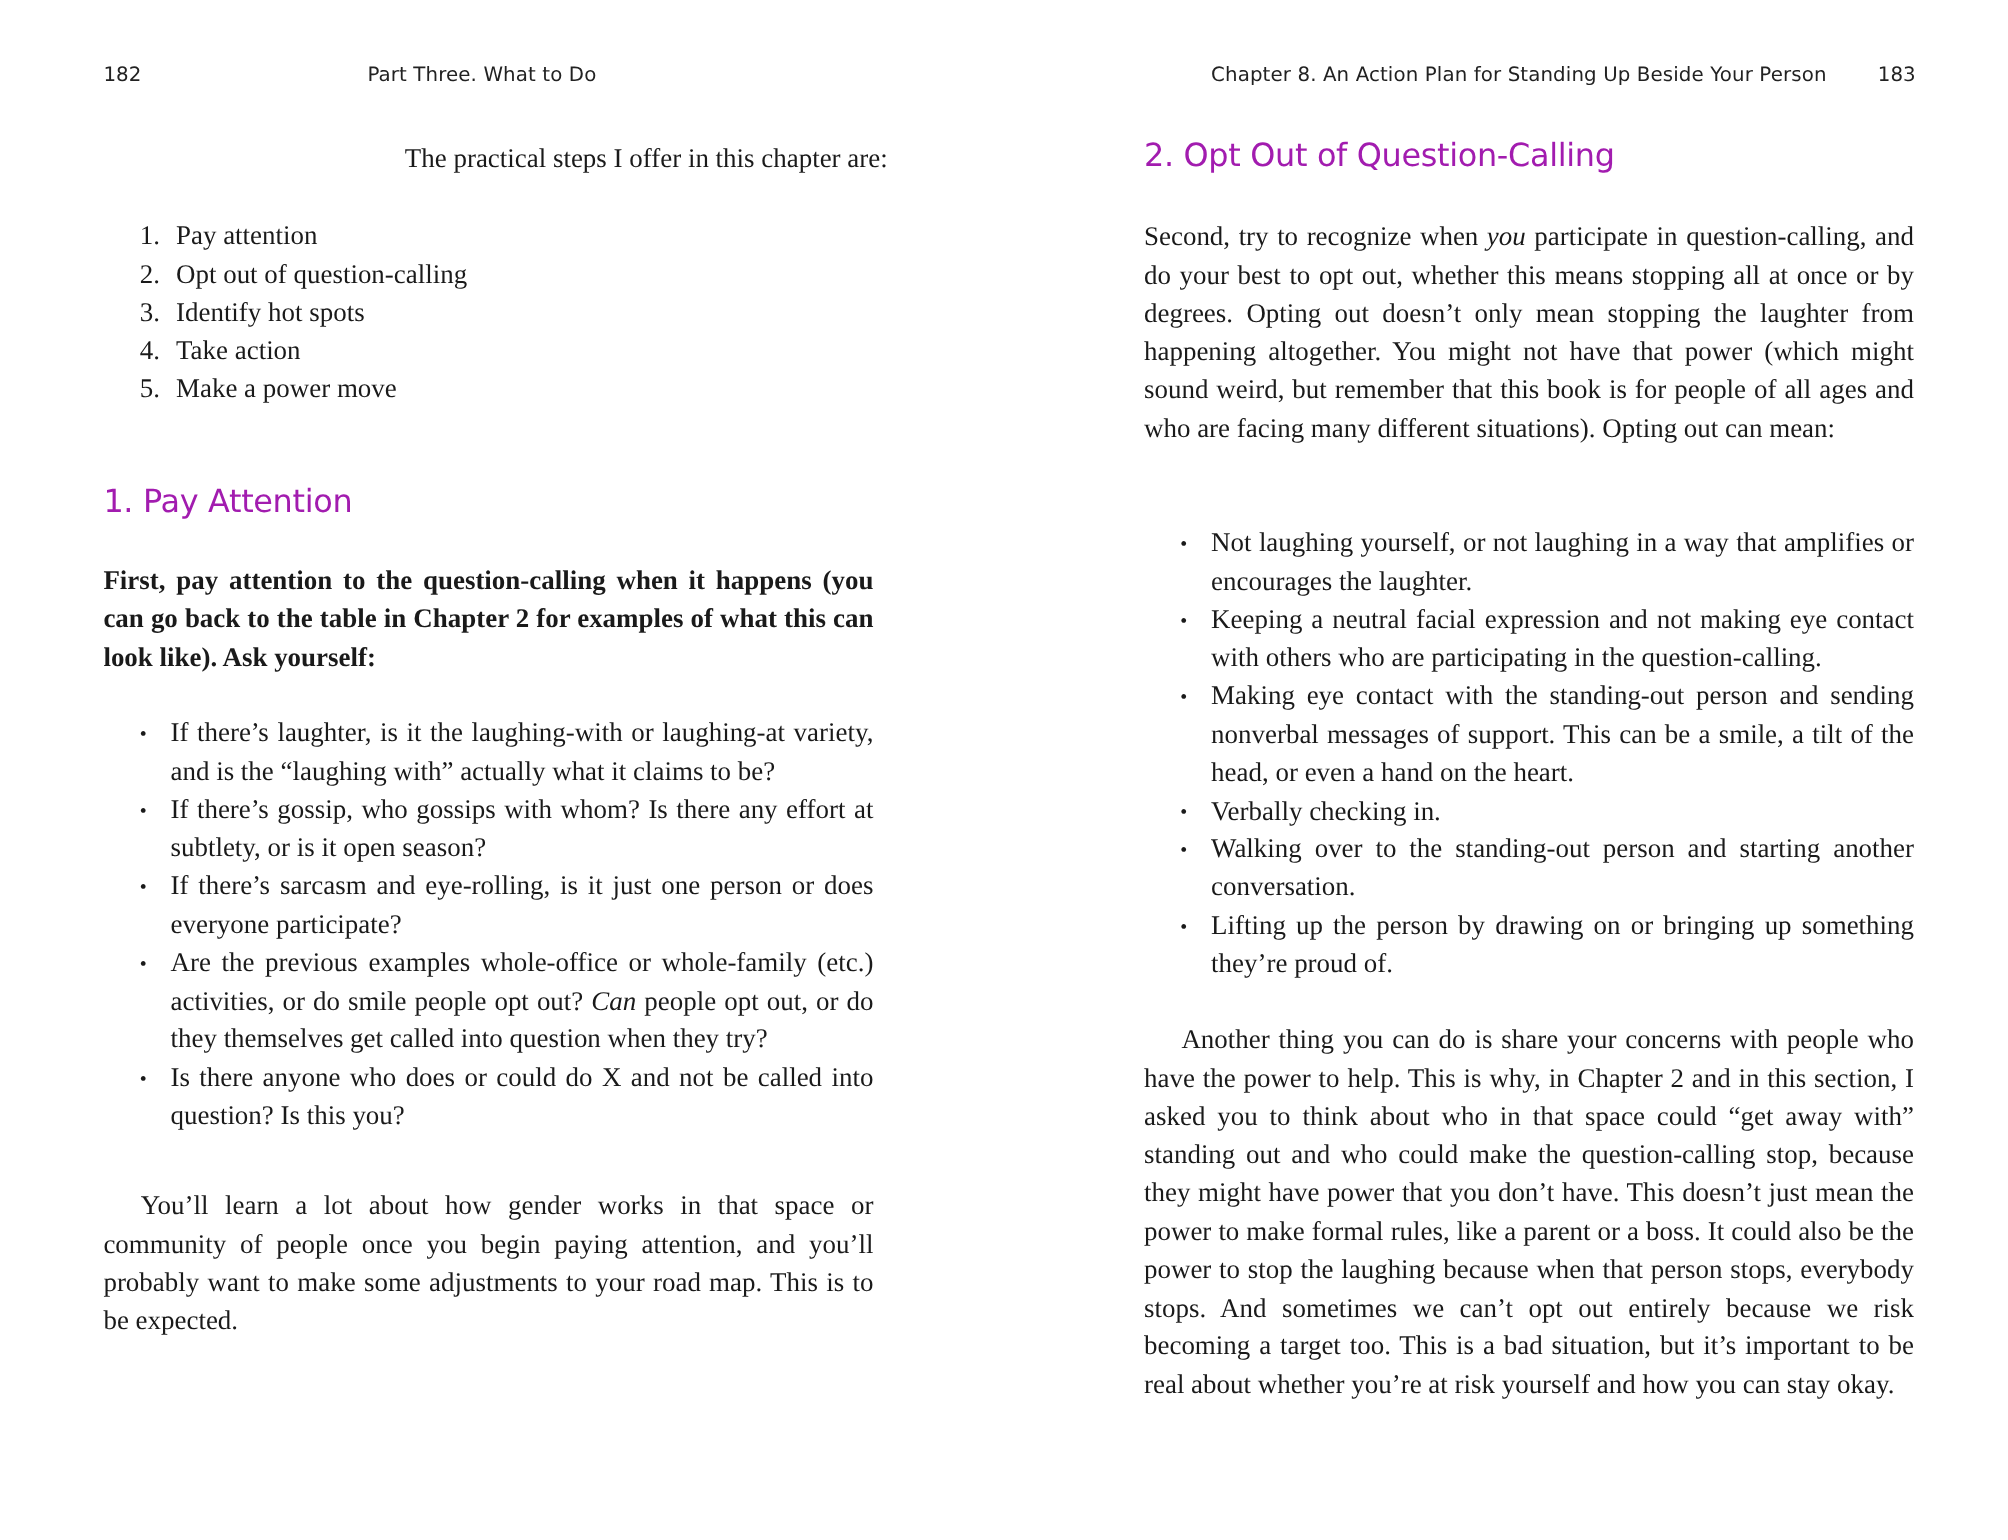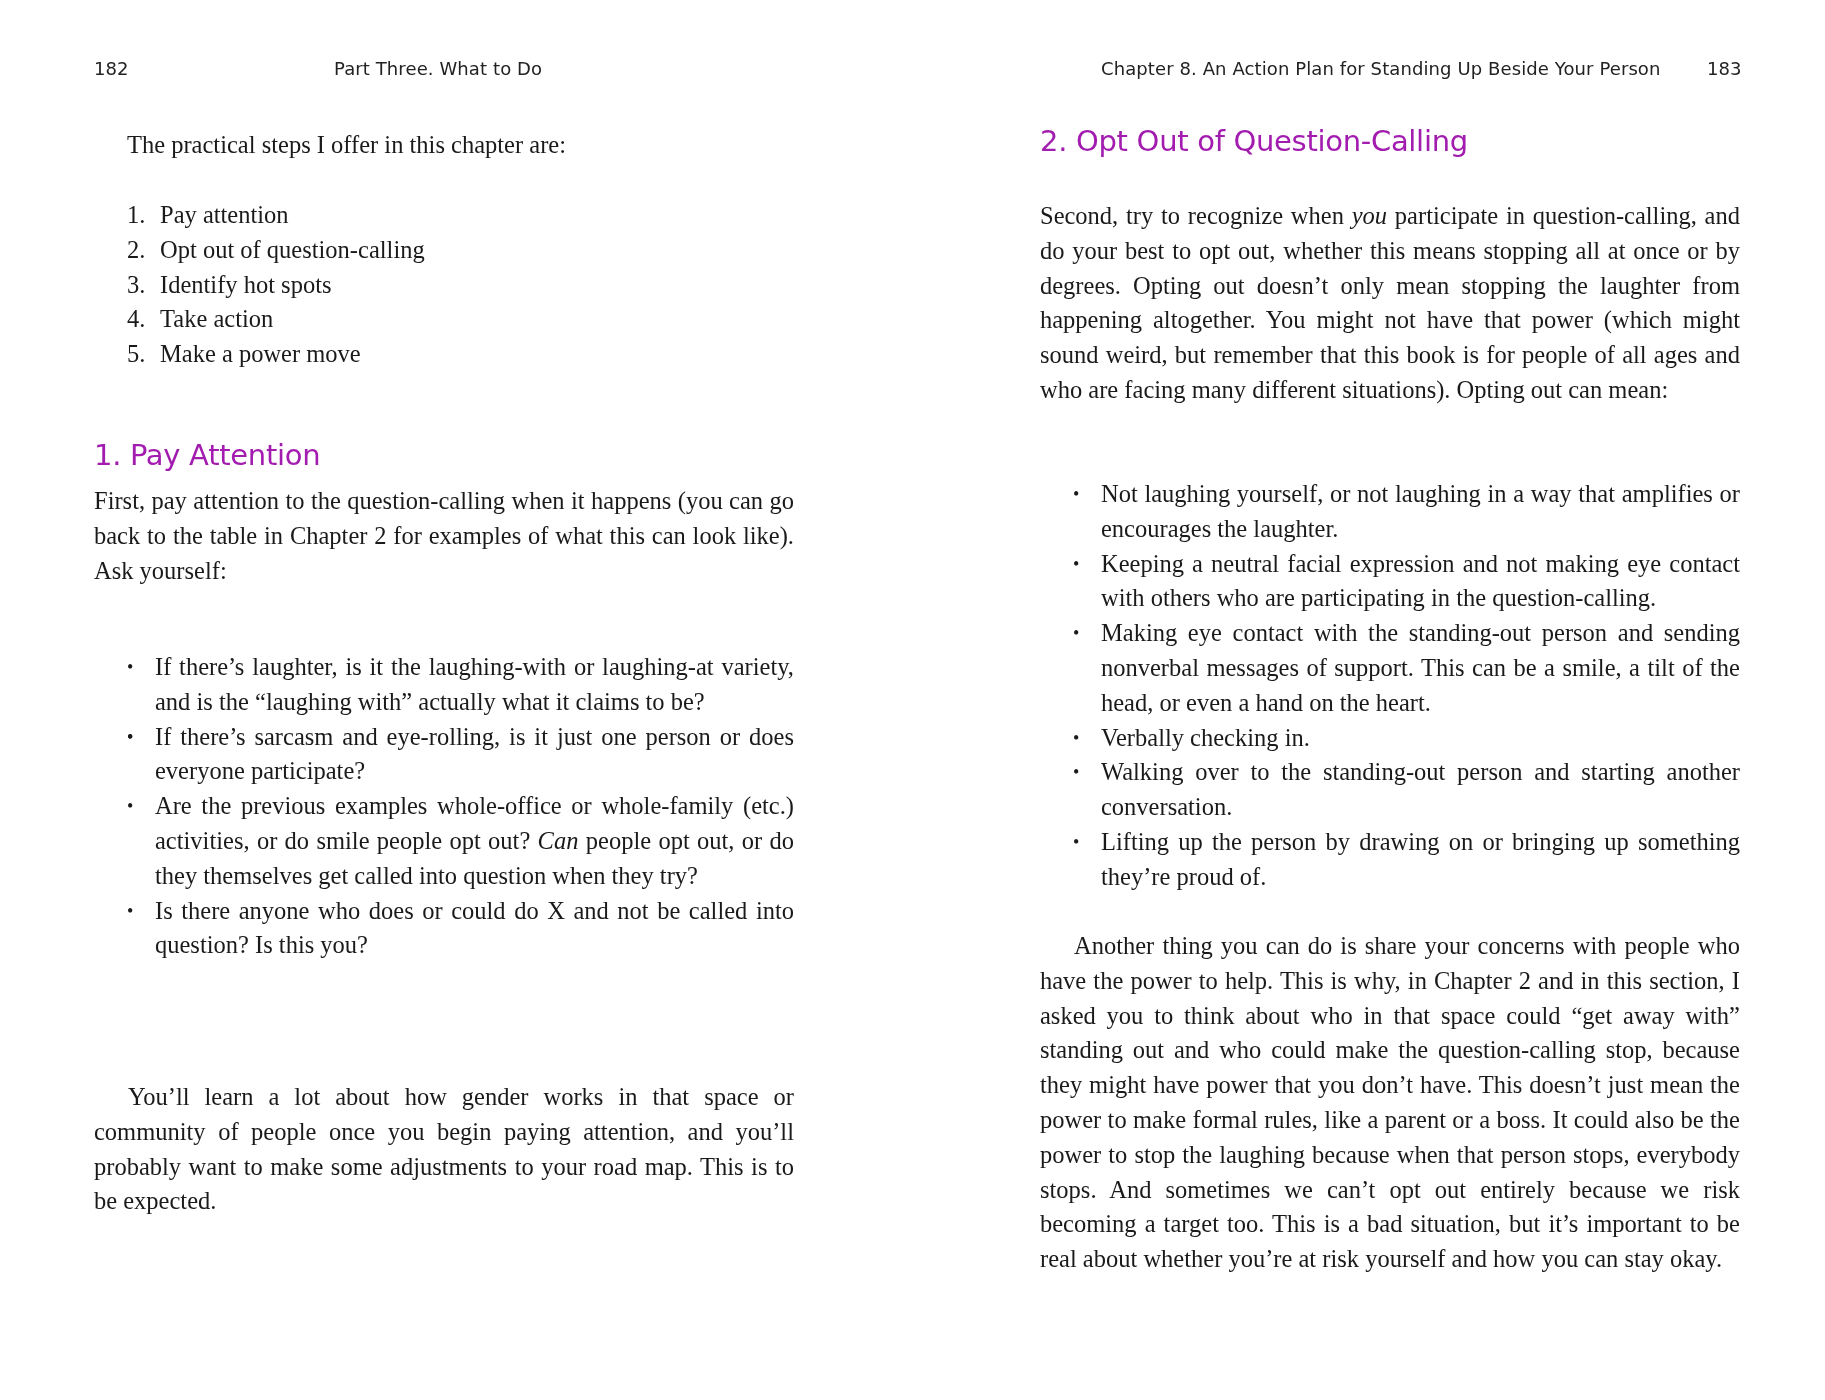--- a/index.html
+++ b/index.html
@@ -33,37 +33,37 @@
   .bullet-list li .bullet { position: absolute; left: 0; font-size: 18px; top: 0; }
   em { font-style: italic; }
 </style>
 </head>
 <body>
 
 <div class="page page-left">
   <span class="running-head" style="left:94px;">182</span>
   <span class="running-head" style="left:334px;">Part Three. What to Do</span>
 
-  <p class="body-text" style="left:127px; top:128px; width:680px; text-align:left;">The practical steps I offer in this chapter are:</p>
+  <p class="body-text" style="left:127px; top:128px; width:680px; text-align:right;">The practical steps I offer in this chapter are:</p>
 
   <ol class="numbered-list" style="left:127px; top:198px;">
     <li><span class="num">1.</span><span>Pay attention</span></li>
     <li><span class="num">2.</span><span>Opt out of question-calling</span></li>
     <li><span class="num">3.</span><span>Identify hot spots</span></li>
     <li><span class="num">4.</span><span>Take action</span></li>
     <li><span class="num">5.</span><span>Make a power move</span></li>
   </ol>
 
   <h2 class="section-heading" style="left:94px; top:438px;">1. Pay Attention</h2>
 
-  <p class="body-text" style="left:94px; top:484px; width:700px;">First, pay attention to the question-calling when it happens (you can go back to the table in Chapter 2 for examples of what this can look like). Ask yourself:</p>
+  <p class="body-text" style="left:94px; top:511px; width:700px;font-weight:bold;">First, pay attention to the question-calling when it happens (you can go back to the table in Chapter 2 for examples of what this can look like). Ask yourself:</p>
 
   <ul class="bullet-list" style="left:127px; top:650px; width:667px;">
     <li><span class="bullet">•</span><span>If there’s laughter, is it the laughing-with or laughing-at variety, and is the “laughing with” actually what it claims to be?</span></li>
-    <li><span class="bullet">•</span></li>
+    <li><span class="bullet">•</span><span>If there’s gossip, who gossips with whom? Is there any effort at subtlety, or is it open season?</span></li>
     <li><span class="bullet">•</span><span>If there’s sarcasm and eye-rolling, is it just one person or does everyone participate?</span></li>
     <li><span class="bullet">•</span><span>Are the previous examples whole-office or whole-family (etc.) activities, or do smile people opt out? </span><em>Can</em><span> people opt out, or do they themselves get called into question when they try?</span></li>
     <li><span class="bullet">•</span><span>Is there anyone who does or could do X and not be called into question? Is this you?</span></li>
   </ul>
 
   <p class="body-text indent" style="left:94px; top:1068px; width:700px;margin-top:12px;">You’ll learn a lot about how gender works in that space or community of people once you begin paying attention, and you’ll probably want to make some adjustments to your road map. This is to be expected.</p>
 </div>
 
 <div class="page page-right">
   <span class="running-head" style="left:189px;text-align:center;">Chapter 8. An Action Plan for Standing Up Beside Your Person</span>

